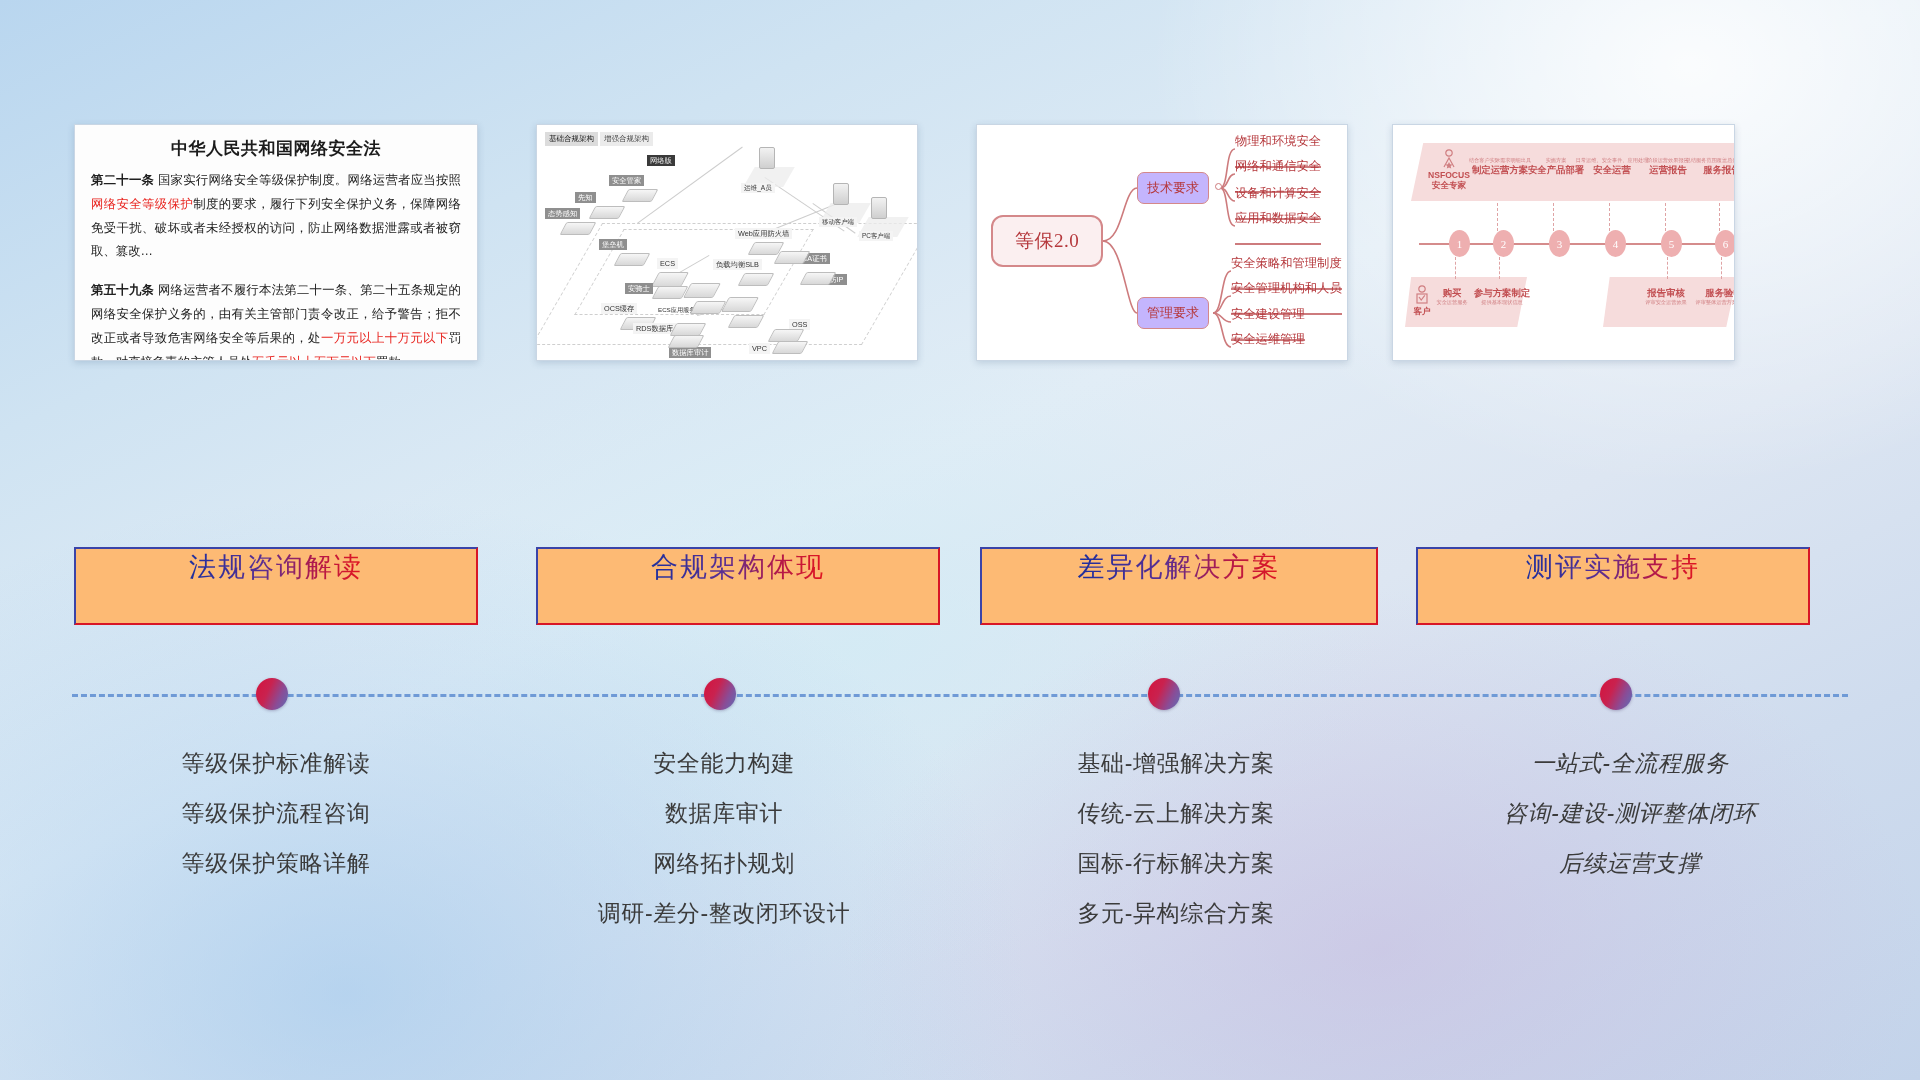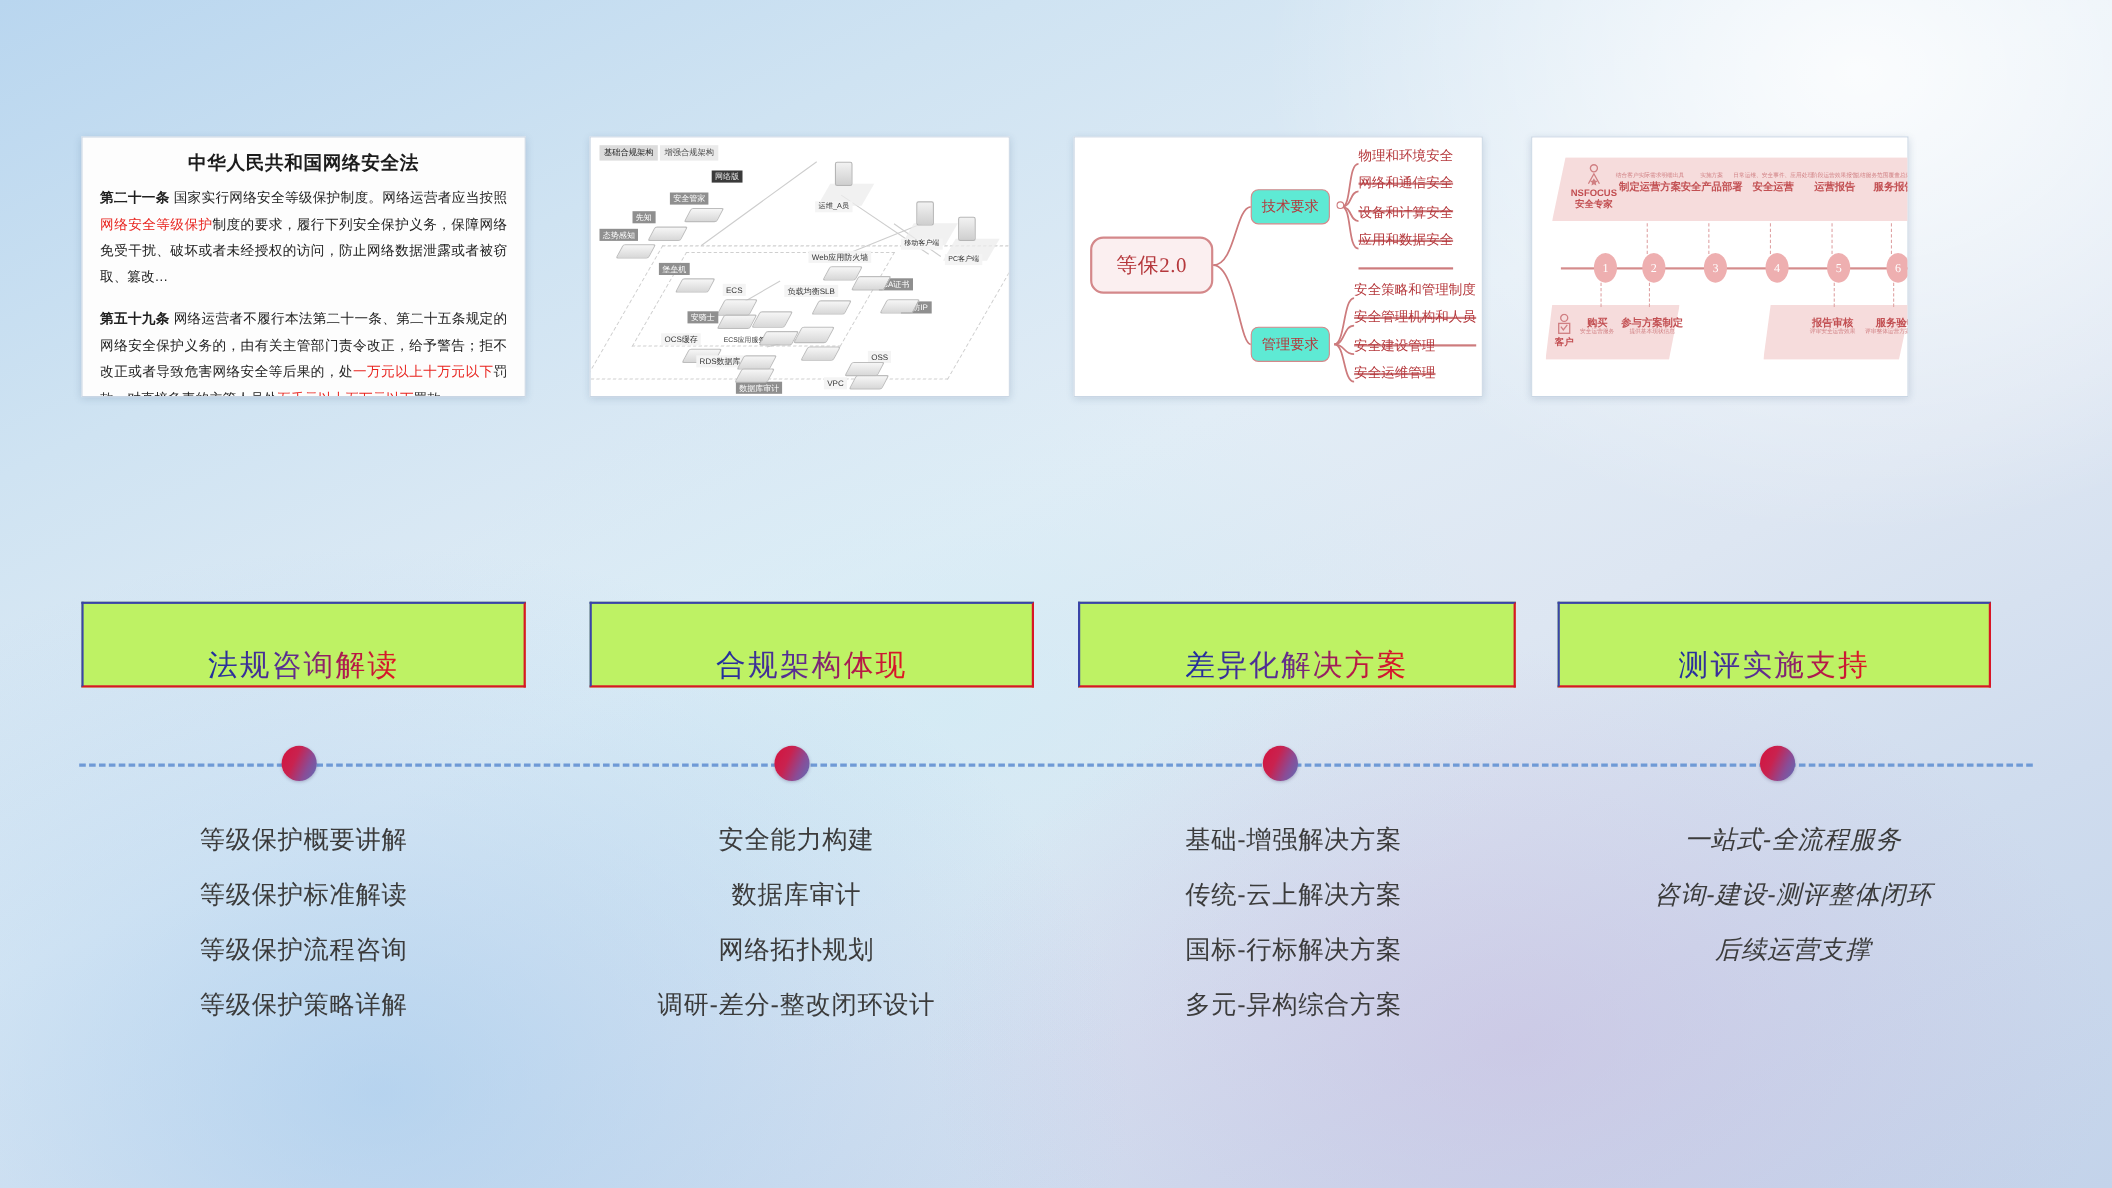--- a/index.html
+++ b/index.html
@@ -82,21 +82,21 @@
   .mind { position: relative; width: 100%; height: 100%; background: #fff; }
   .mm-root {
     position: absolute; left: 14px; top: 90px; width: 112px; height: 52px;
     border: 2px solid #d4888a; border-radius: 12px; background: #fbeff0;
     display: flex; align-items: center; justify-content: center;
     font-size: 19px; color: #b5383c; letter-spacing: .5px;
     font-family: "Liberation Serif", "DejaVu Serif", serif;
   }
   .mm-branch {
     position: absolute; width: 72px; height: 32px;
-    border: 1.6px solid #d4888a; border-radius: 7px; background: #5eead4;
+    border: 1.6px solid #d4888a; border-radius: 7px; background: #c4b5fd;
     display: flex; align-items: center; justify-content: center;
     font-size: 13px; color: #b5383c;
     font-family: "Liberation Serif", "DejaVu Serif", serif;
   }
   .mm-b1 { left: 160px; top: 47px; }
   .mm-b2 { left: 160px; top: 172px; }
   .mm-leaf {
     position: absolute; font-size: 12.3px; color: #b5383c;
     font-family: "Liberation Serif", "DejaVu Serif", serif;
     white-space: nowrap; padding-bottom: 16px; border-bottom: 2.2px solid #cd7b7d;
@@ -144,26 +144,26 @@
   .ops-step.sub .s { margin-top: 1px; }
   .ops-stem { position: absolute; width: 0; border-left: 1px dashed #dfa3a4; }
   .ops-actor { position: absolute; text-align: center; width: 60px; }
   .ops-actor .n { font-size: 8.6px; color: #c24f52; font-weight: 700; line-height: 1.15; }
   .ops-icon { display: block; margin: 0 auto 2px auto; }
 
   
   .titles { position: absolute; top: 547px; left: 0; width: 1920px; height: 78px; }
   .title-box {
     position: absolute; top: 0; height: 78px;
-    background: #bef264;
+    background: #fdba74;
     border-top: 2px solid #3a44a8;
     border-left: 2px solid #3a44a8;
     border-right: 2px solid #d81626;
     border-bottom: 2px solid #d81626;
-    display: flex; align-items: flex-end; justify-content: center;
+    display: flex; align-items: flex-start; justify-content: center;
   }
   .title-box .txt {
     font-size: 27px; font-weight: 500; letter-spacing: 2px;
     background: linear-gradient(90deg, #1d2f9e 0%, #5a2f92 42%, #b0194c 72%, #e3161f 100%);
     -webkit-background-clip: text; background-clip: text;
     -webkit-text-fill-color: transparent; color: transparent;
     white-space: nowrap;
   }
   .tb-1 { left: 74px;   width: 404px; }
   .tb-2 { left: 536px;  width: 404px; }
@@ -472,21 +472,20 @@
 <div class="timeline">
   <div class="tl-line"></div>
   <div class="tl-dot tl-d1"></div>
   <div class="tl-dot tl-d2"></div>
   <div class="tl-dot tl-d3"></div>
   <div class="tl-dot tl-d4"></div>
 </div>
 
 <div class="cols">
   <ul class="col c1">
-    <li>等级保护概要讲解</li>
     <li>等级保护标准解读</li>
     <li>等级保护流程咨询</li>
     <li>等级保护策略详解</li>
   </ul>
   <ul class="col c2">
     <li>安全能力构建</li>
     <li>数据库审计</li>
     <li>网络拓扑规划</li>
     <li>调研-差分-整改闭环设计</li>
   </ul>

